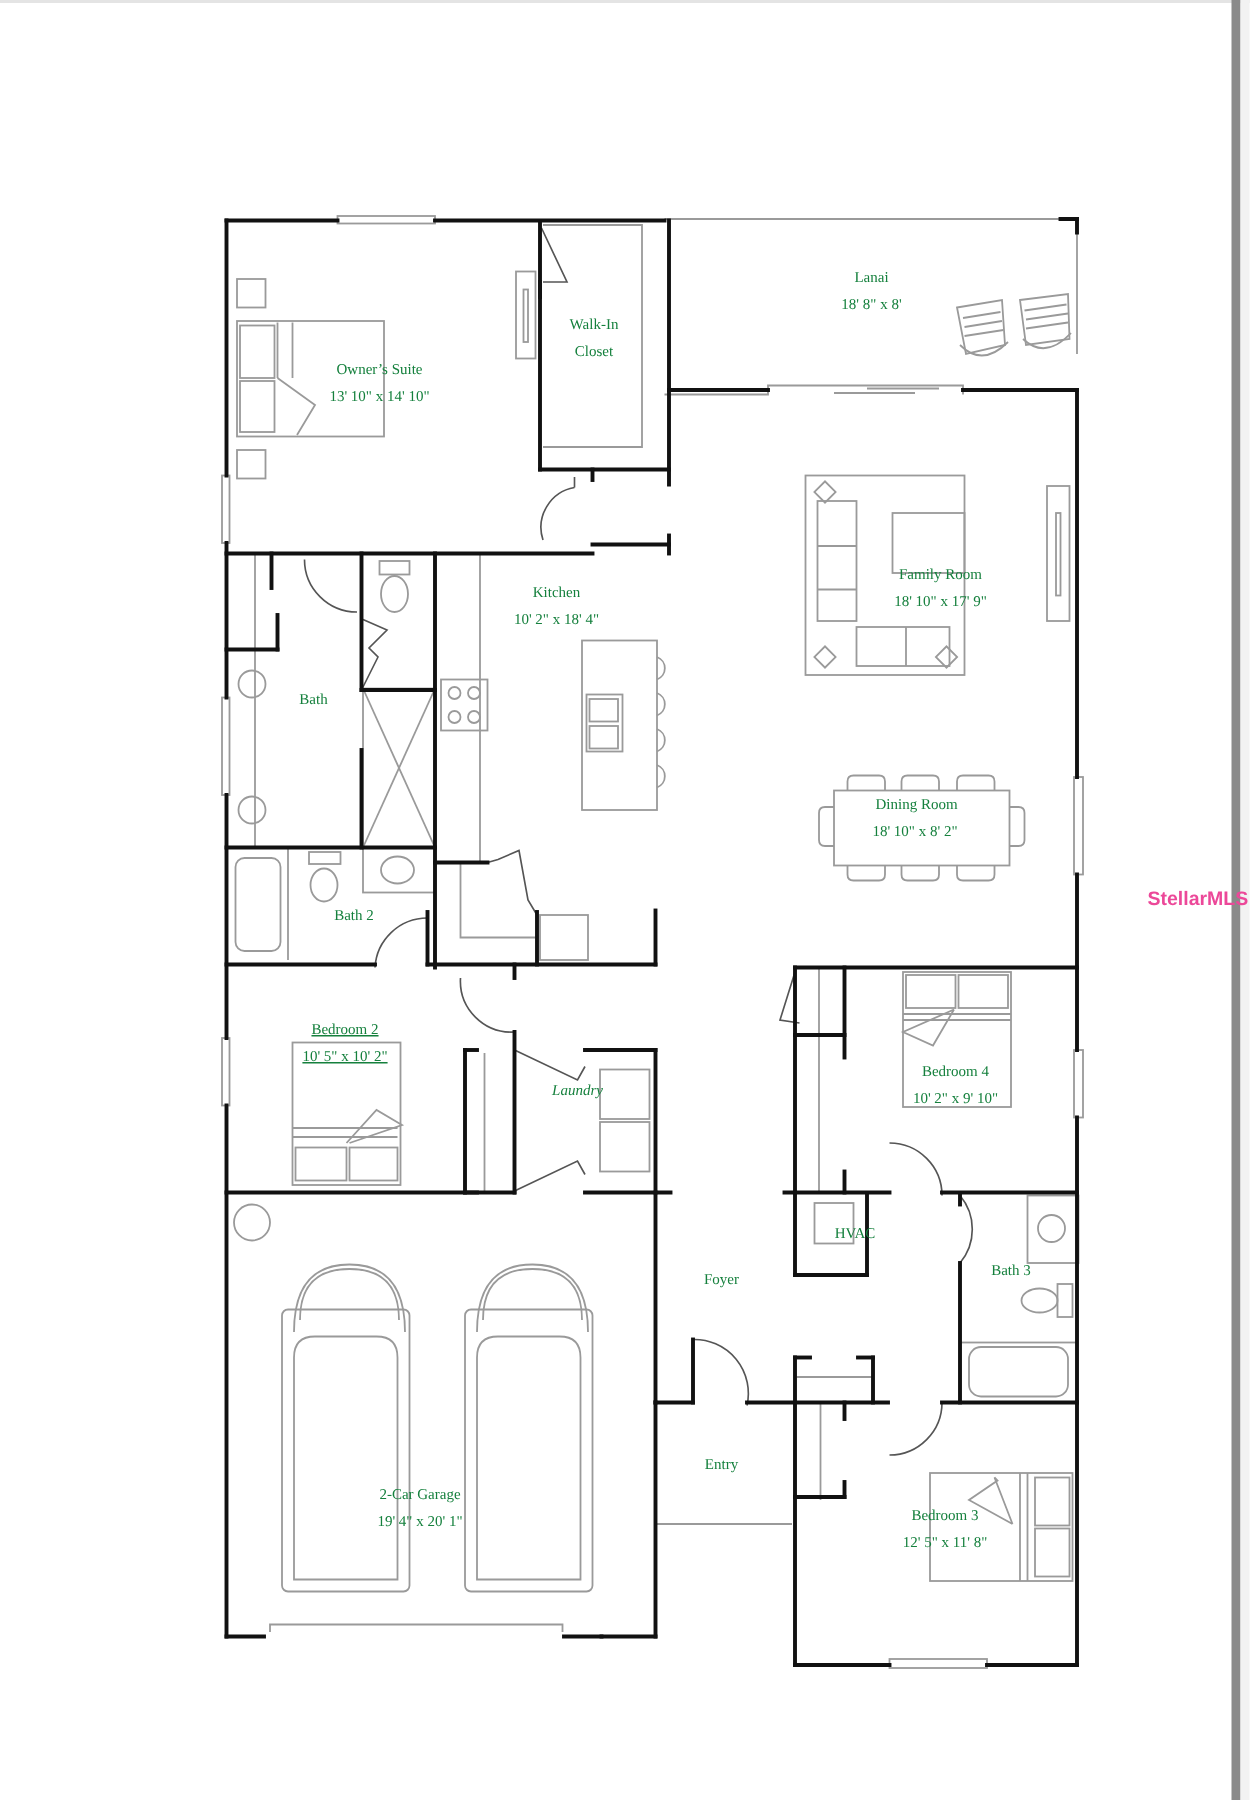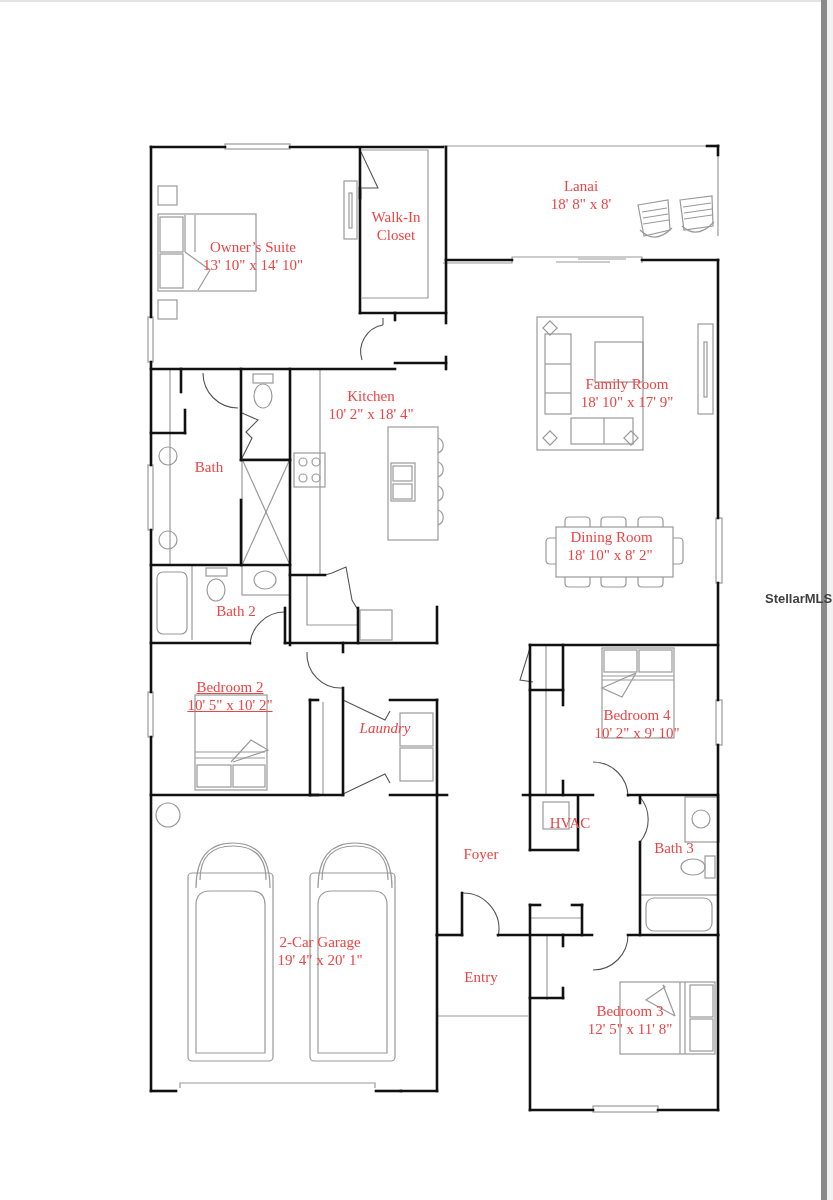--- a/index.html
+++ b/index.html
@@ -1,23 +1,23 @@
 <!DOCTYPE html>
 <html><head>
   <meta charset="utf-8">
   <style>
     html, body { margin: 0; padding: 0; background: #ffffff; }
     body { width: 833px; height: 1200px; position: relative; overflow: hidden; font-family: "Liberation Serif", "DejaVu Serif", serif; }
     .topline { position: absolute; left: 0; top: 0; width: 833px; height: 2px; background: #e4e4e4; }
     .right-bar { position: absolute; left: 821px; top: 0; width: 6px; height: 1200px; background: #8a8a8a; }
     .right-bar-edge { position: absolute; left: 827px; top: 0; width: 6px; height: 1200px; background: #f2f2f2; }
     svg.plan { position: absolute; left: 0; top: 0; }
-    .label { position: absolute; color: #ef4444; font-size: 15px; line-height: 18px; text-align: center; white-space: nowrap; transform: translateX(-50%); }
+    .label { position: absolute; color: #15803d; font-size: 10px; line-height: 18px; text-align: center; white-space: nowrap; transform: translateX(-50%); }
     .label .name, .label .dims { display: block; }
-    .watermark { position: absolute; left: 765px; top: 591px; font-family: "Liberation Sans", sans-serif; font-size: 13px; font-weight: bold; color: #404040; }
+    .watermark { position: absolute; left: 765px; top: 591px; font-family: "Liberation Sans", sans-serif; font-size: 13px; font-weight: bold; color: #ec4899; }
   </style>
 </head>
 <body>
 
 <div class="topline"></div>
 <div class="right-bar"></div>
 <div class="right-bar-edge"></div>
 
 <svg class="plan" width="833" height="1200" viewBox="0 0 833 1200">
 
@@ -354,21 +354,21 @@
 </div>
 <div class="label" style="left:570px; top:814px;">
   <span class="name">HVAC</span>
 </div>
 <div class="label" style="left:481px; top:845px;">
   <span class="name">Foyer</span>
 </div>
 <div class="label" style="left:674px; top:839px;">
   <span class="name">Bath 3</span>
 </div>
-<div class="label" style="left:280px; top:933px;margin-left:40px;">
+<div class="label" style="left:280px; top:988px;">
   <span class="name">2-Car Garage</span>
   <span class="dims">19' 4" x 20' 1"</span>
 </div>
 <div class="label" style="left:481px; top:968px;">
   <span class="name">Entry</span>
 </div>
 <div class="label" style="left:630px; top:1002px;">
   <span class="name">Bedroom 3</span>
   <span class="dims">12' 5" x 11' 8"</span>
 </div>

